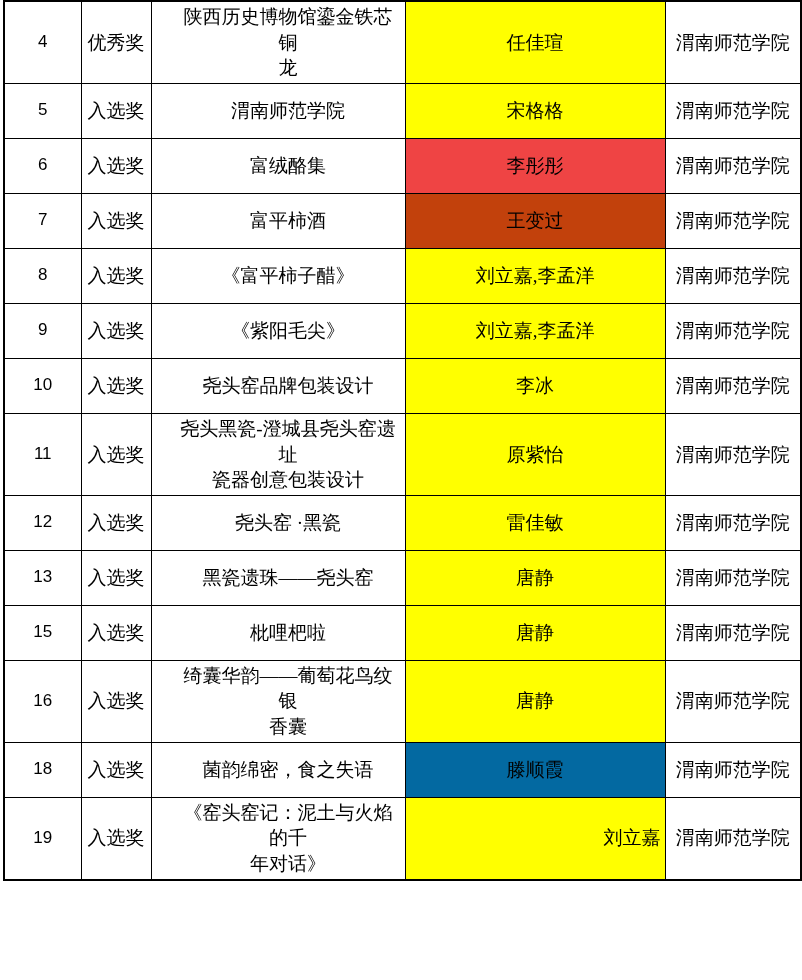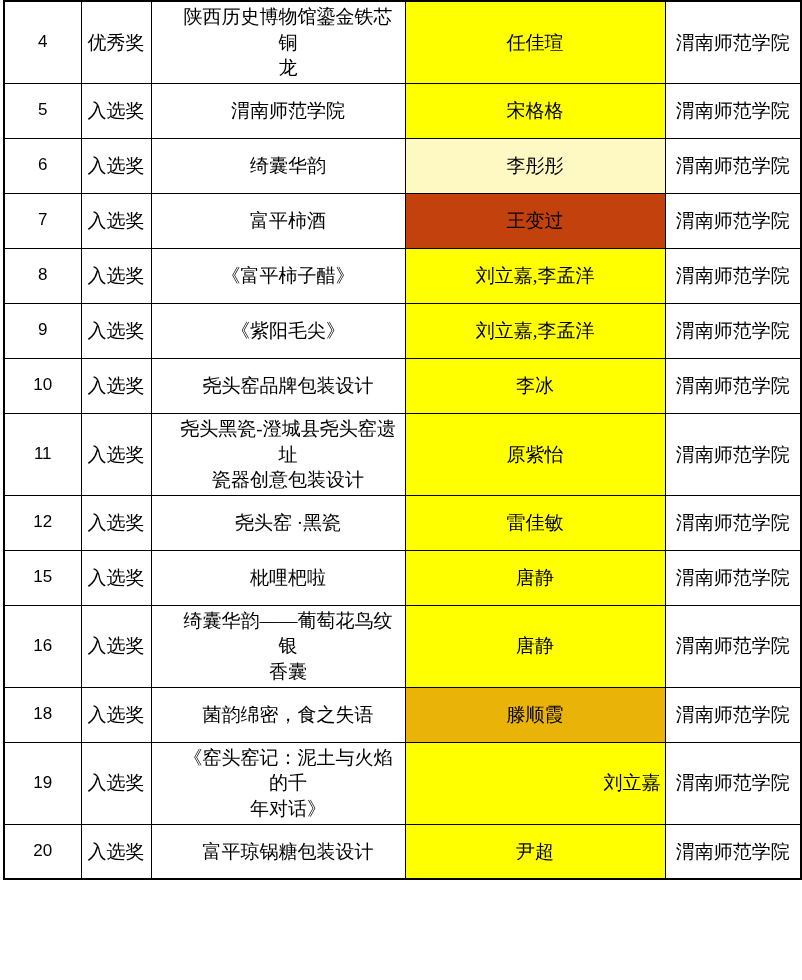--- a/index.html
+++ b/index.html
@@ -70,22 +70,22 @@
     <td class="col-num">5</td>
     <td class="col-award">入选奖</td>
     <td class="col-title">渭南师范学院</td>
     <td class="col-author" style="background: rgb(255, 255, 0);">宋格格</td>
     <td class="col-school">渭南师范学院</td>
   </tr>
 
   <tr>
     <td class="col-num">6</td>
     <td class="col-award">入选奖</td>
-    <td class="col-title">绮囊华韵</td>
-    <td class="col-author" style="background: #fef9c3; margin-left: 20px;">李彤彤</td>
+    <td class="col-title">富绒酪集</td>
+    <td class="col-author" style="background: #ef4444; margin-left: 20px;">李彤彤</td>
     <td class="col-school">渭南师范学院</td>
   </tr>
 
   <tr>
     <td class="col-num">7</td>
     <td class="col-award">入选奖</td>
     <td class="col-title">富平柿酒</td>
     <td class="col-author" style="background: #c2410c;">王变过</td>
     <td class="col-school">渭南师范学院</td>
   </tr>
@@ -124,20 +124,27 @@
   </tr>
 
   <tr>
     <td class="col-num">12</td>
     <td class="col-award">入选奖</td>
     <td class="col-title">尧头窑 ·黑瓷</td>
     <td class="col-author" style="background: rgb(255, 255, 0);">雷佳敏</td>
     <td class="col-school">渭南师范学院</td>
   </tr>
 
+  <tr>
+    <td class="col-num">13</td>
+    <td class="col-award">入选奖</td>
+    <td class="col-title">黑瓷遗珠——尧头窑</td>
+    <td class="col-author" style="background: rgb(255, 255, 0);">唐静</td>
+    <td class="col-school">渭南师范学院</td>
+  </tr>
 
 
   <tr>
     <td class="col-num">15</td>
     <td class="col-award">入选奖</td>
     <td class="col-title">枇哩杷啦</td>
     <td class="col-author" style="background: rgb(255, 255, 0);">唐静</td>
     <td class="col-school">渭南师范学院</td>
   </tr>
 
@@ -148,34 +155,27 @@
 香囊</td>
     <td class="col-author" style="background: rgb(255, 255, 0);">唐静</td>
     <td class="col-school">渭南师范学院</td>
   </tr>
 
 
   <tr>
     <td class="col-num">18</td>
     <td class="col-award">入选奖</td>
     <td class="col-title">菌韵绵密，食之失语</td>
-    <td class="col-author" style="background: #eab308;">滕顺霞</td>
+    <td class="col-author" style="background: #0369a1;">滕顺霞</td>
     <td class="col-school">渭南师范学院</td>
   </tr>
 
   <tr class="tall">
     <td class="col-num">19</td>
     <td class="col-award">入选奖</td>
     <td class="col-title">《窑头窑记：泥土与火焰的千
 年对话》</td>
     <td class="col-author" style="background: rgb(255, 255, 0); text-align: right;">刘立嘉</td>
     <td class="col-school">渭南师范学院</td>
   </tr>
 
-  <tr>
-    <td class="col-num">20</td>
-    <td class="col-award">入选奖</td>
-    <td class="col-title">富平琼锅糖包装设计</td>
-    <td class="col-author" style="background: rgb(255, 255, 0);">尹超</td>
-    <td class="col-school">渭南师范学院</td>
-  </tr>
 </tbody>
 </table>
 
 </body></html>

